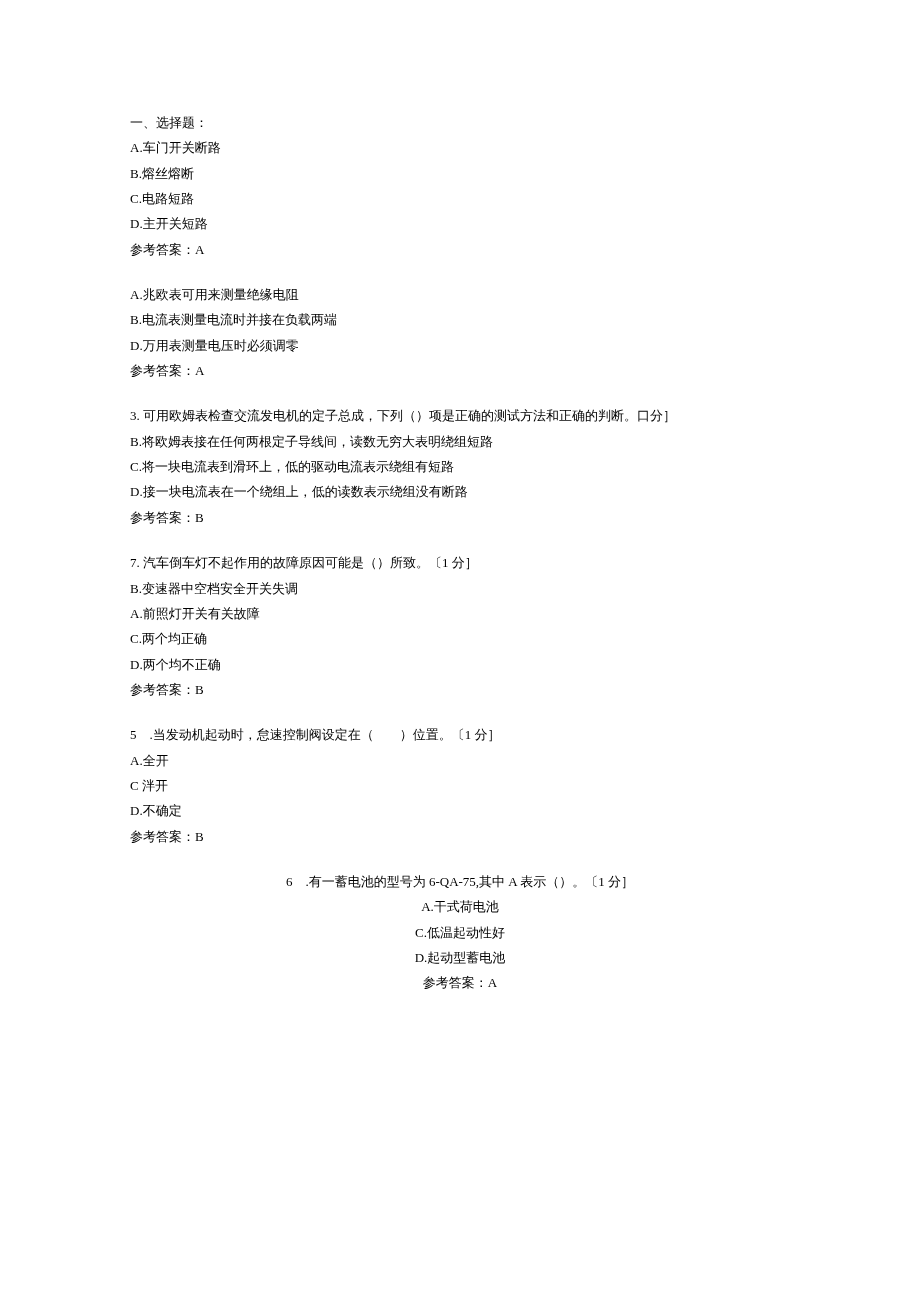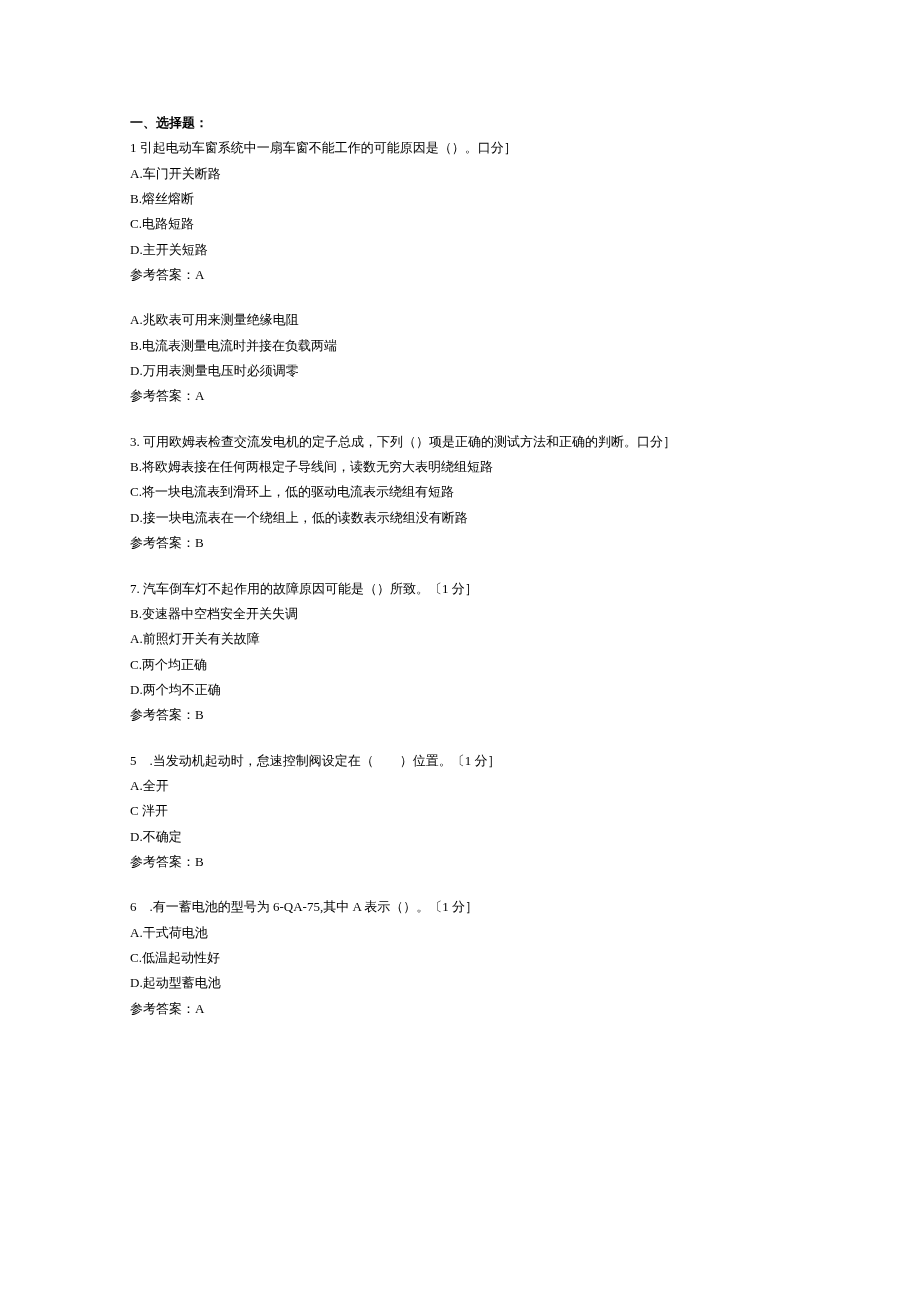--- a/index.html
+++ b/index.html
@@ -9,41 +9,41 @@
     font-family: "SimSun", "Songti SC", serif;
     width: 920px;
   }
   .page {
     padding: 110px 130px 60px 130px;
     font-size: 13px;
     line-height: 1.95;
     color: #000000;
   }
   .section-heading {
-    font-weight: bold;
+    font-weight: normal;
     margin-bottom: 2px;
   }
   .line {
     margin: 0;
   }
   .block {
     margin-bottom: 20px;
   }
   .block:last-child {
     margin-bottom: 16px;
+    text-align: center;
   }
 </style>
 </head>
 <body>
 
 <div class="page">
 
   <div class="block">
     <p class="line section-heading">一、选择题：</p>
-    <p class="line">1 引起电动车窗系统中一扇车窗不能工作的可能原因是（）。口分］</p>
     <p class="line">A.车门开关断路</p>
     <p class="line">B.熔丝熔断</p>
     <p class="line">C.电路短路</p>
     <p class="line">D.主开关短路</p>
     <p class="line">参考答案：A</p>
   </div>
 
   <div class="block">
     <p class="line">A.兆欧表可用来测量绝缘电阻</p>
     <p class="line">B.电流表测量电流时并接在负载两端</p>

